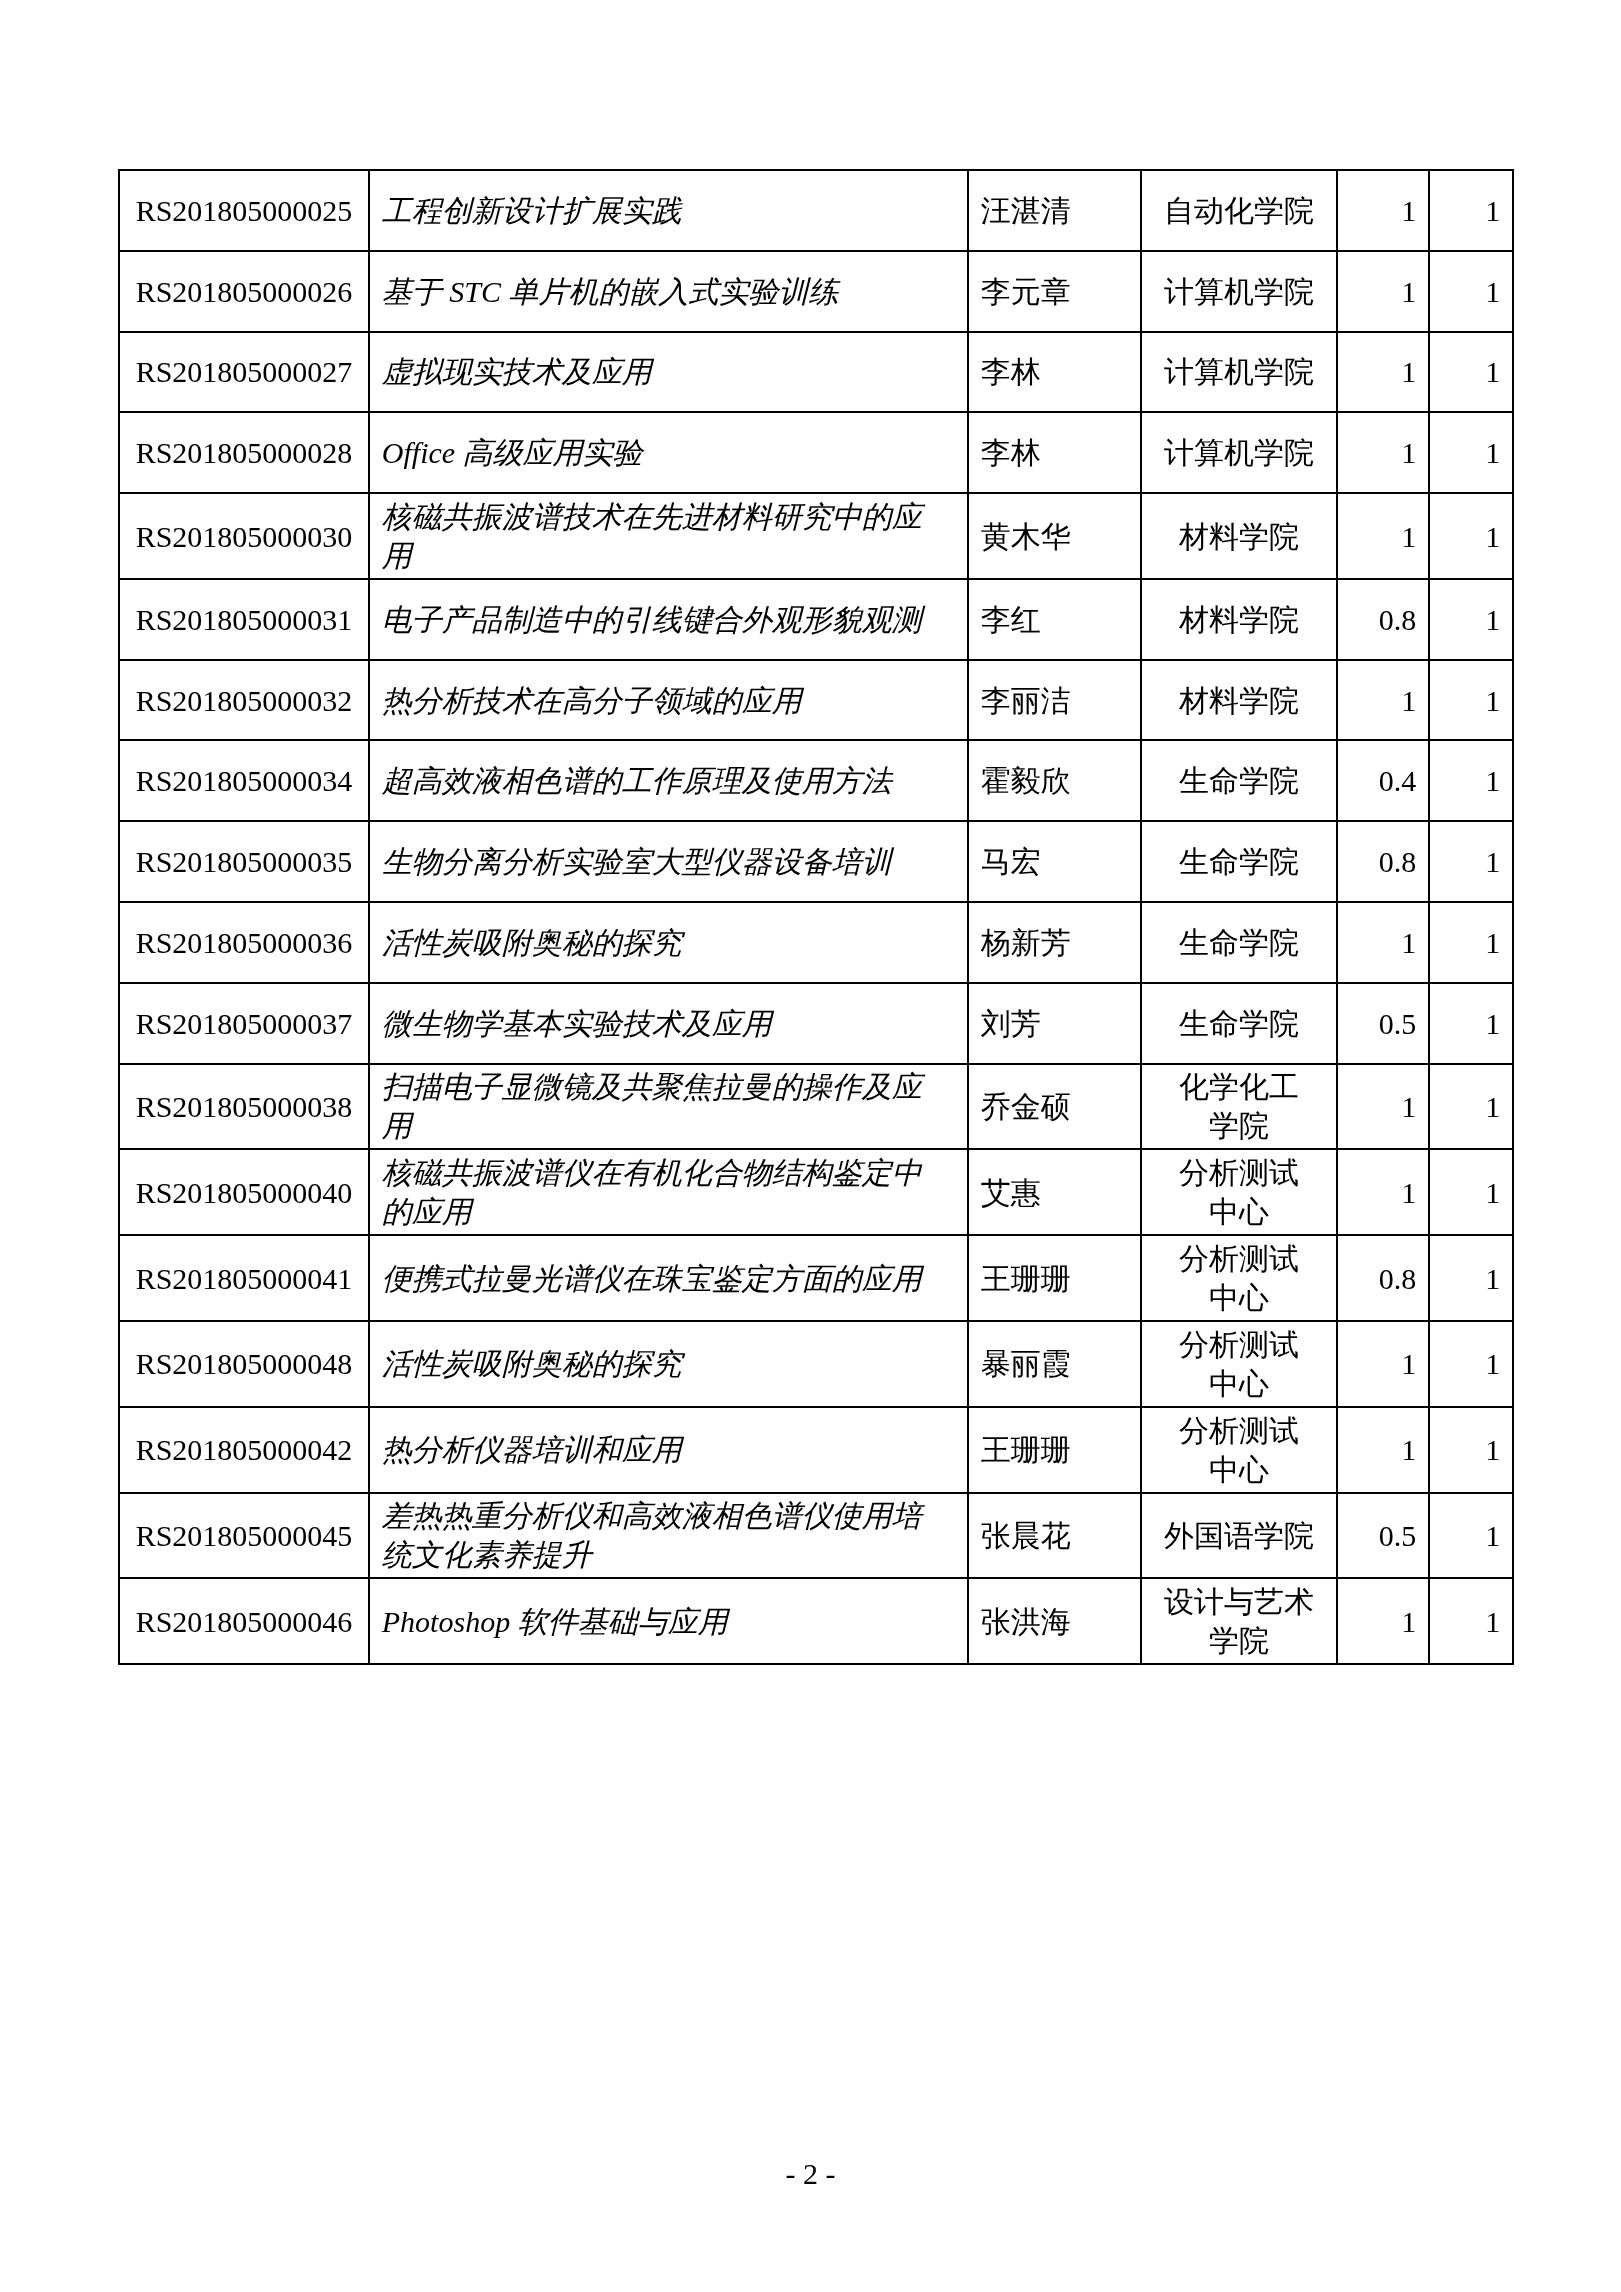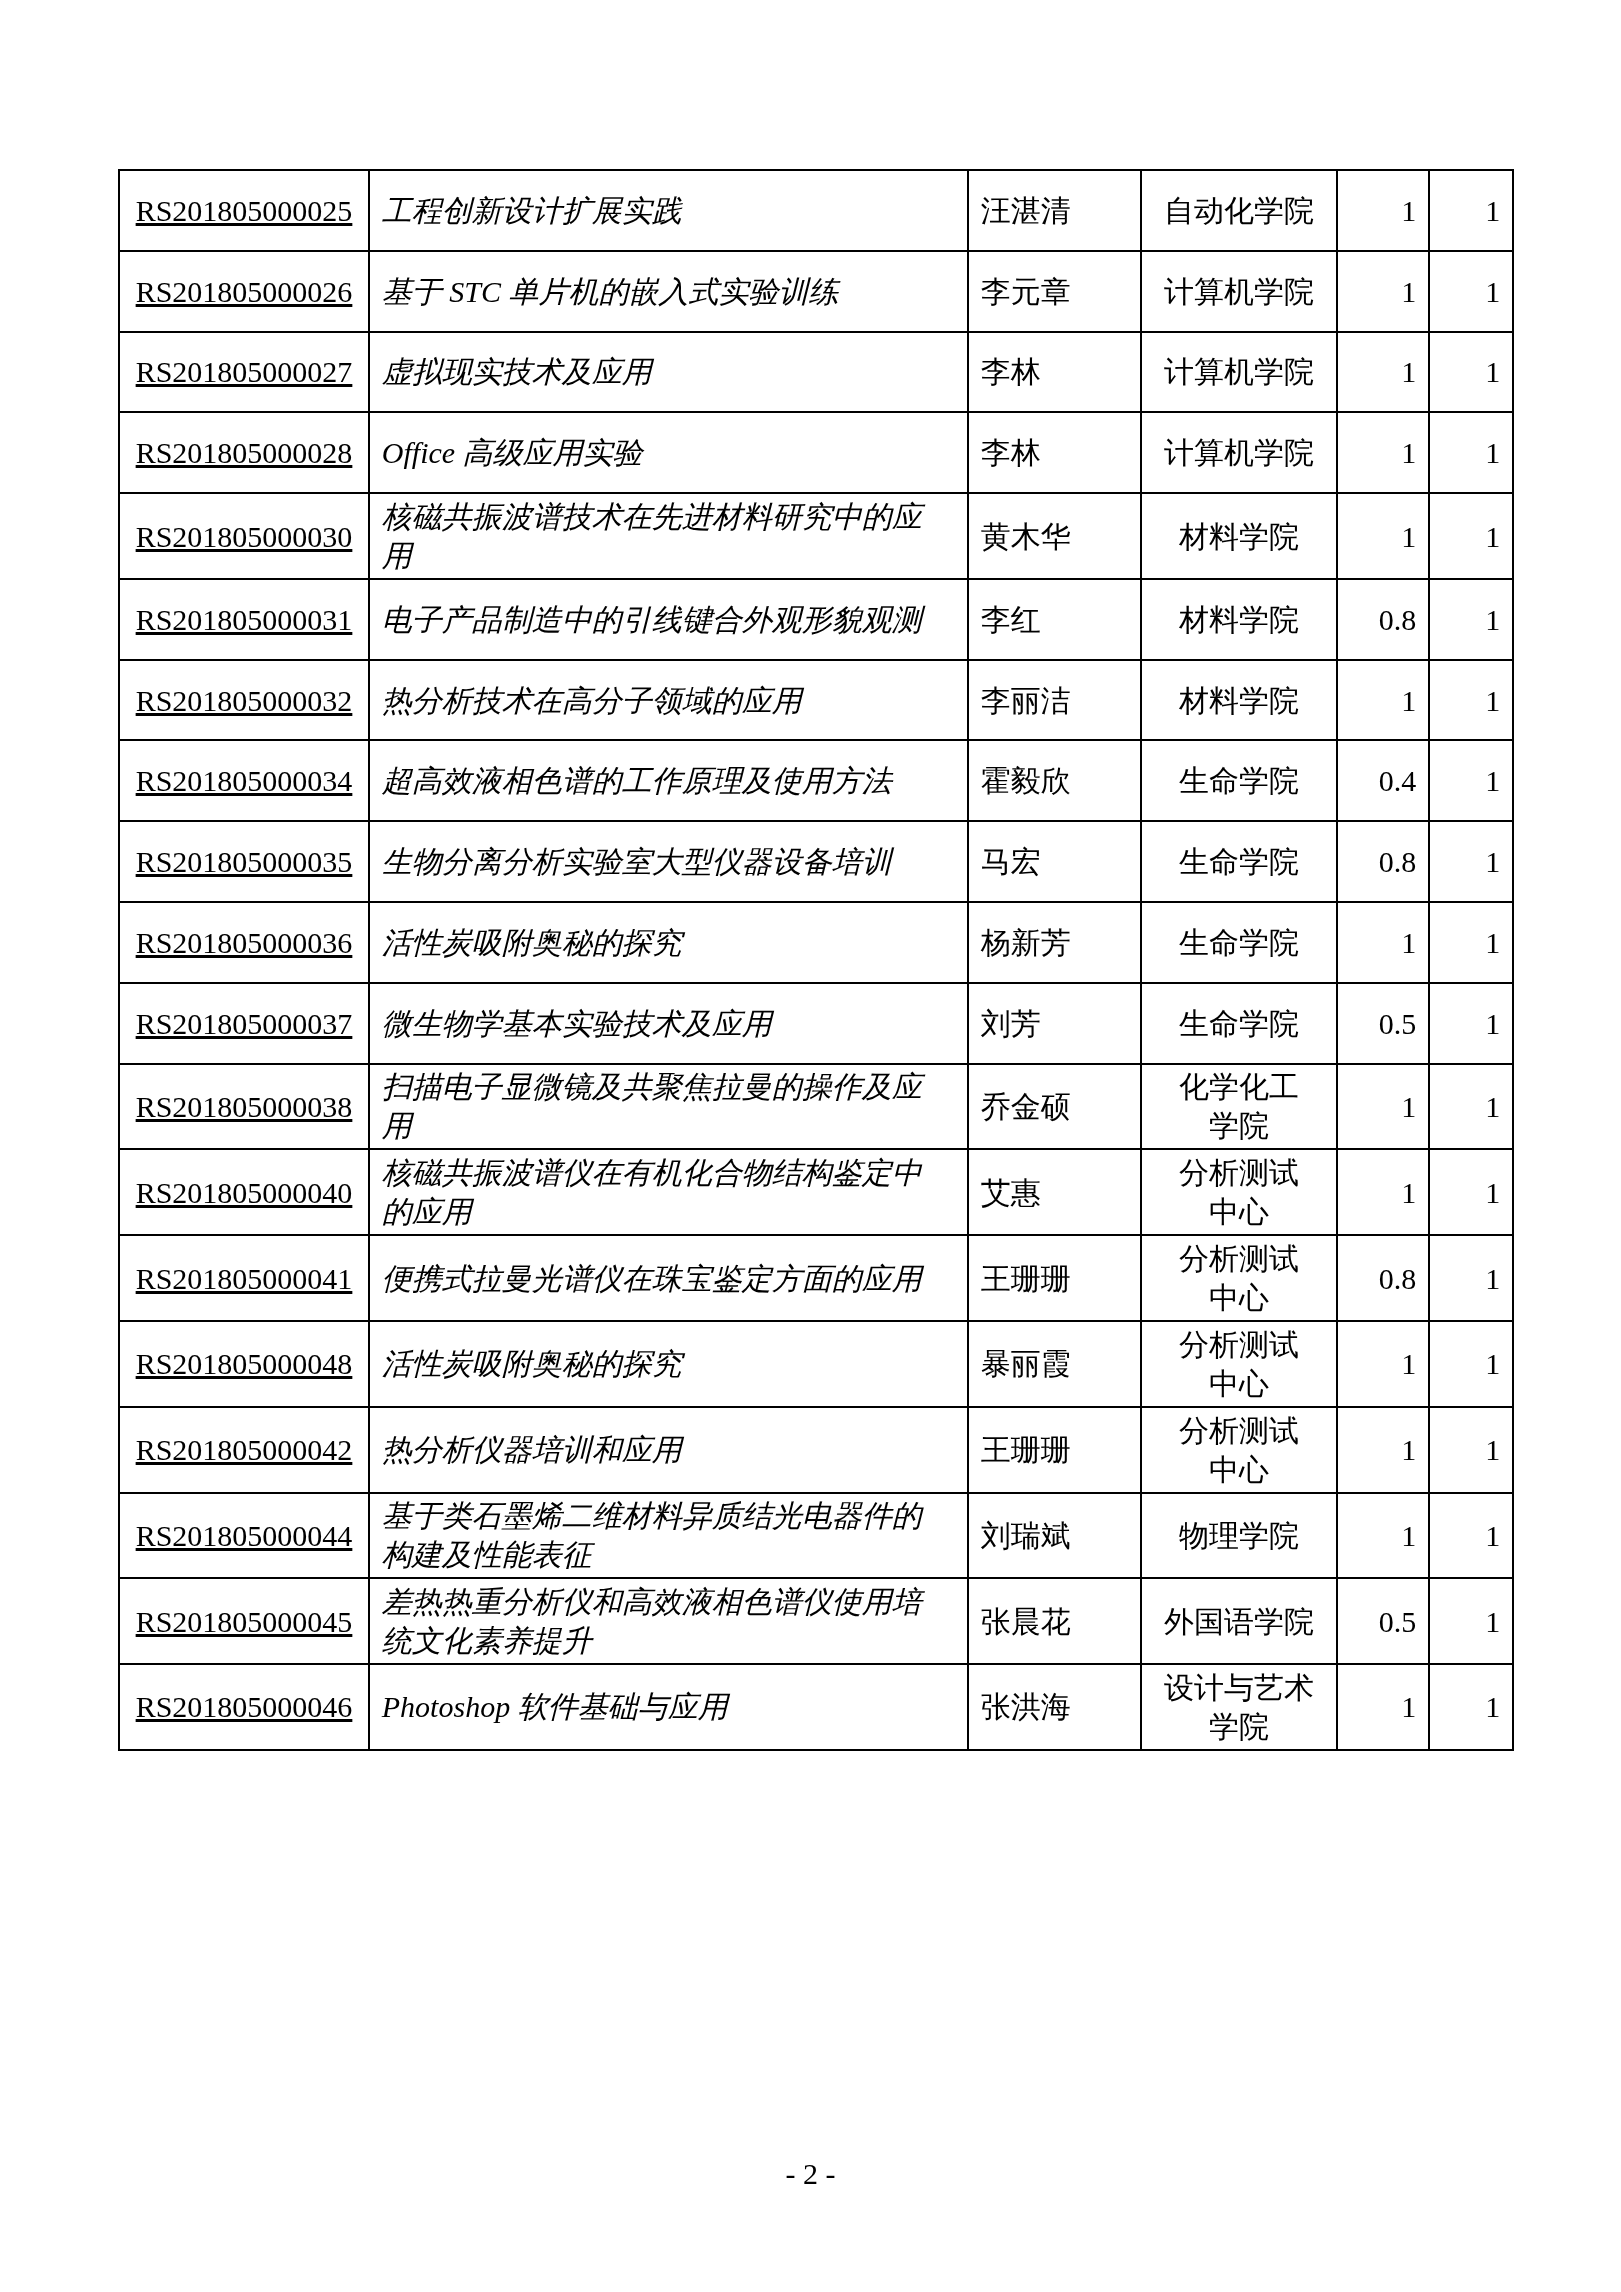--- a/index.html
+++ b/index.html
@@ -33,21 +33,20 @@
     line-height: 39px;
     height: 73px;
     padding: 2.9px 11.8px;
     overflow: hidden;
   }
   td.c-id {
     text-align: center;
     padding-left: 5.9px;
     padding-right: 5.9px;
     white-space: nowrap;
-    text-decoration: underline;
   }
   td.c-title {
     text-align: left;
     padding-left: 19.6px;
     padding-right: 11.8px;
     white-space: pre-line;
     font-style: italic;
   }
   td.c-leader {
     text-align: left;
@@ -236,29 +235,20 @@
   <tr>
     <td class="c-id">RS201805000042</td>
     <td class="c-title">热分析仪器培训和应用</td>
     <td class="c-leader">王珊珊</td>
     <td class="c-college">分析测试
 中心</td>
     <td class="c-num">1</td>
     <td class="c-num">1</td>
   </tr>
 
-  <tr>
-    <td class="c-id">RS201805000044</td>
-    <td class="c-title">基于类石墨烯二维材料异质结光电器件的
-构建及性能表征</td>
-    <td class="c-leader">刘瑞斌</td>
-    <td class="c-college">物理学院</td>
-    <td class="c-num">1</td>
-    <td class="c-num">1</td>
-  </tr>
 
   <tr>
     <td class="c-id">RS201805000045</td>
     <td class="c-title">差热热重分析仪和高效液相色谱仪使用培
 统文化素养提升</td>
     <td class="c-leader">张晨花</td>
     <td class="c-college">外国语学院</td>
     <td class="c-num">0.5</td>
     <td class="c-num">1</td>
   </tr>

